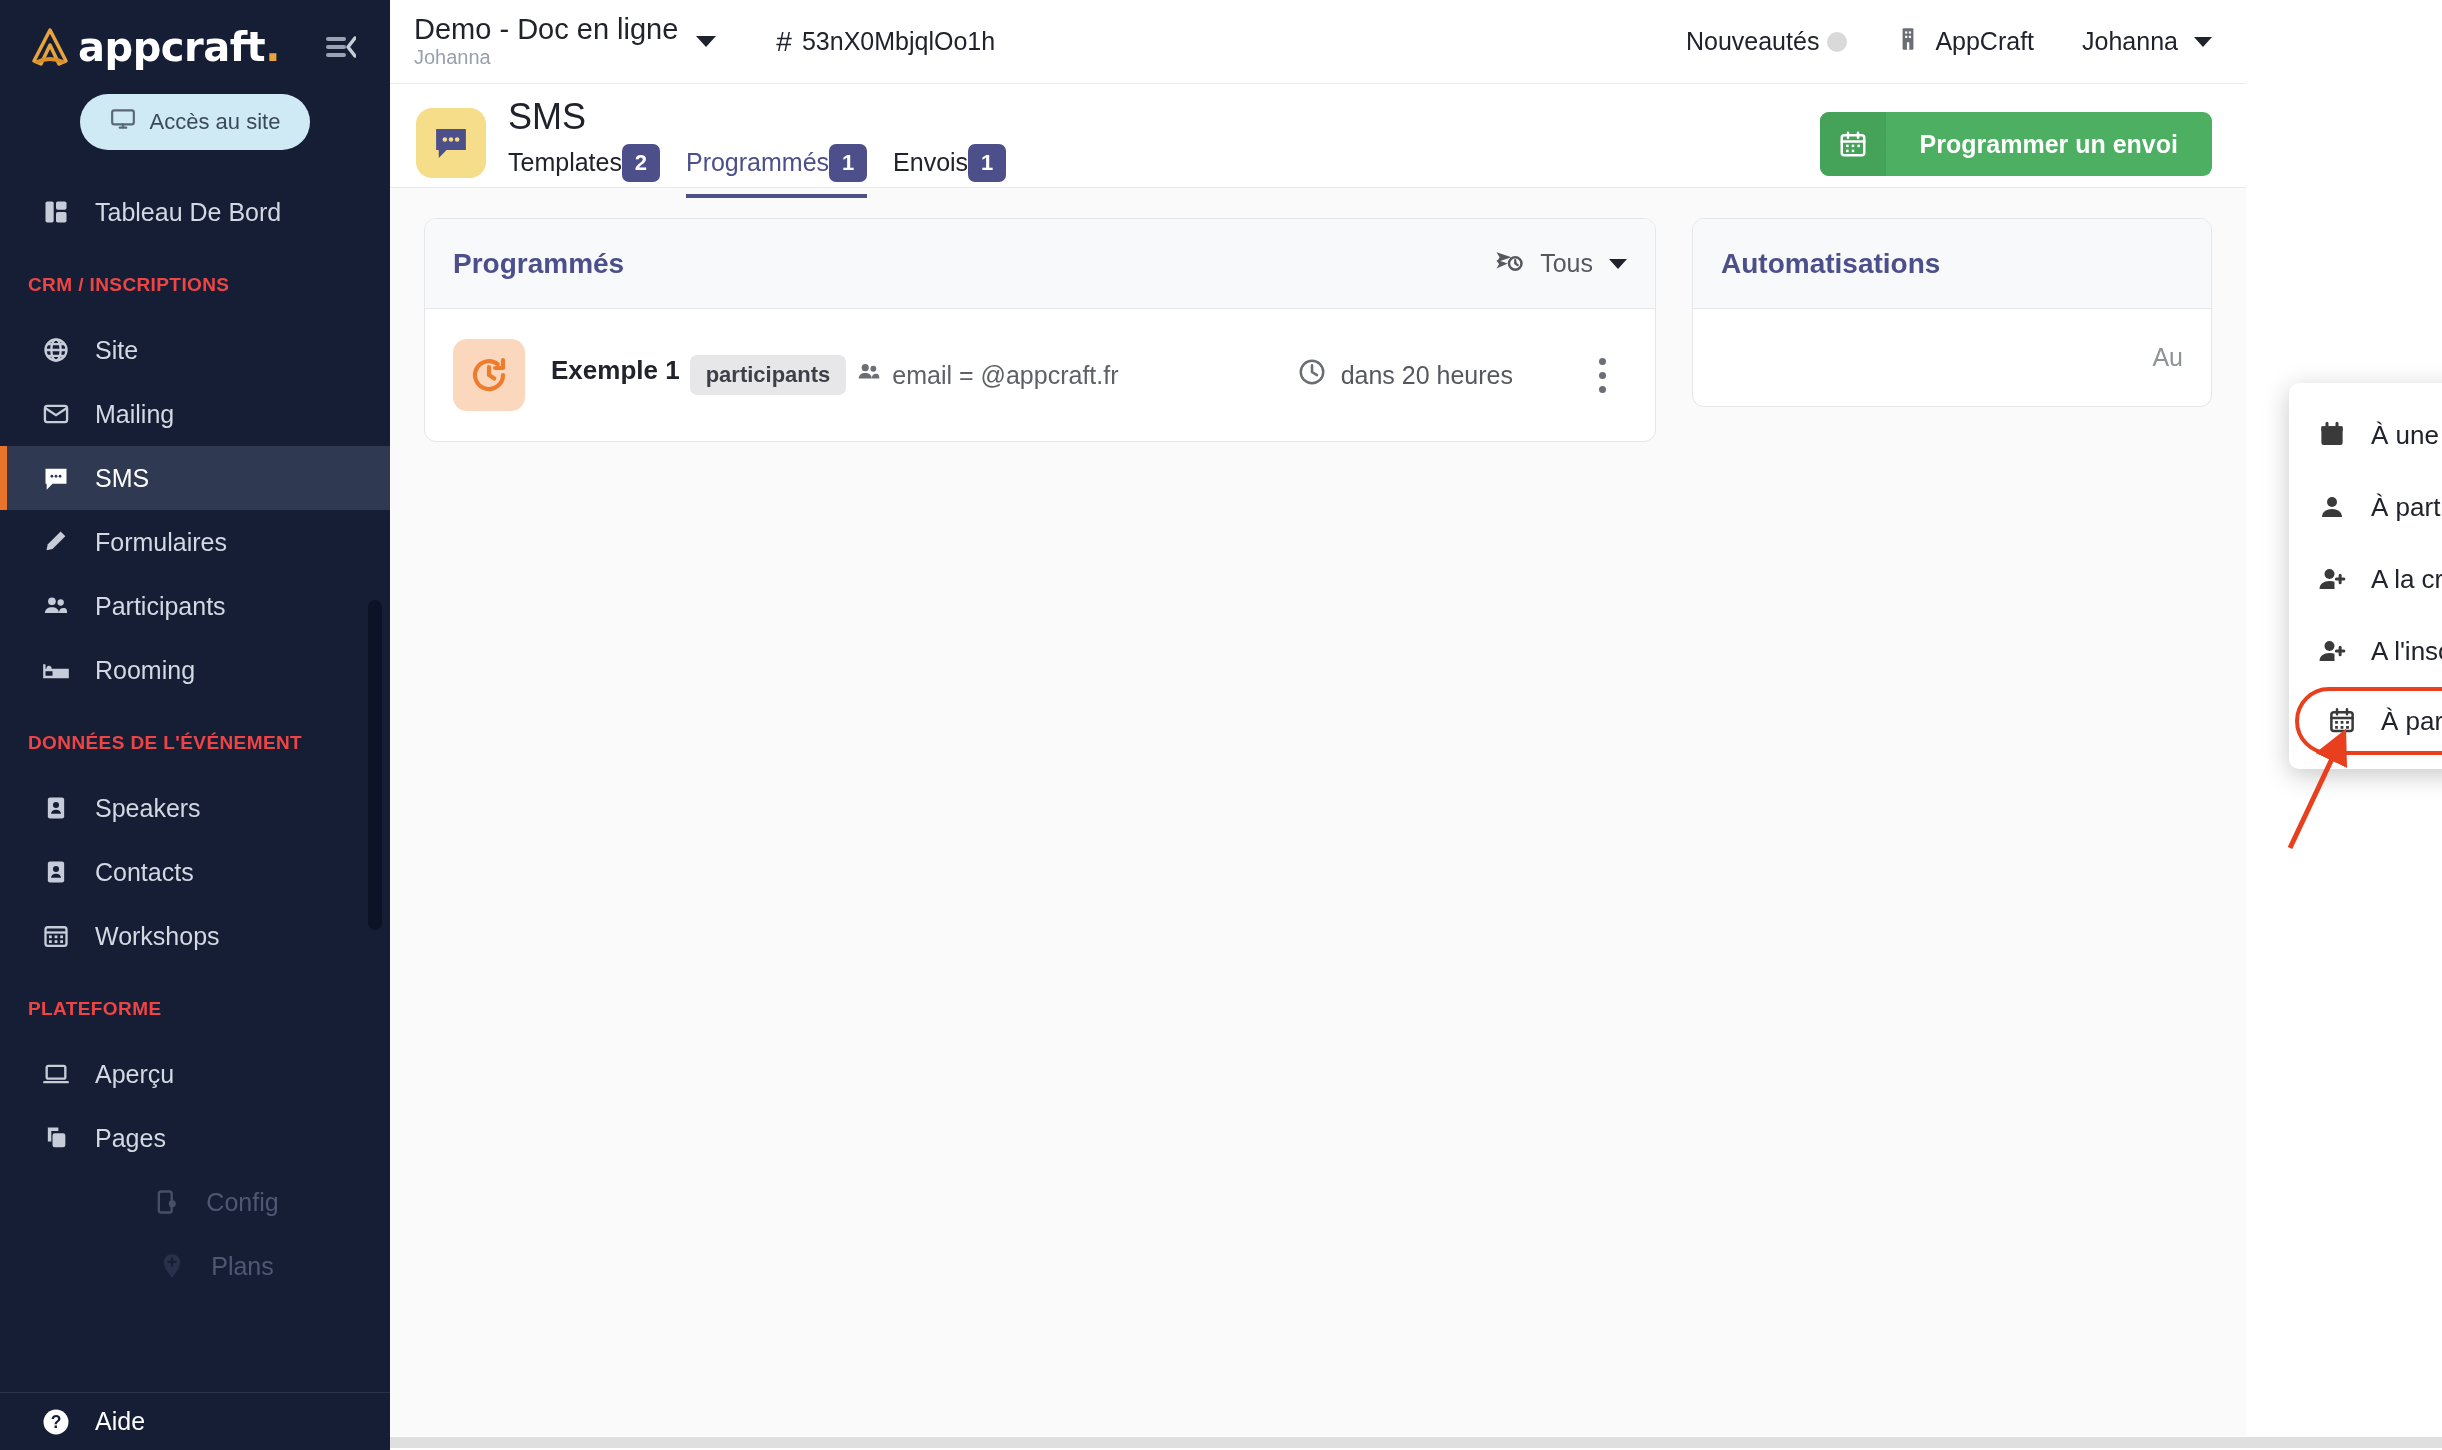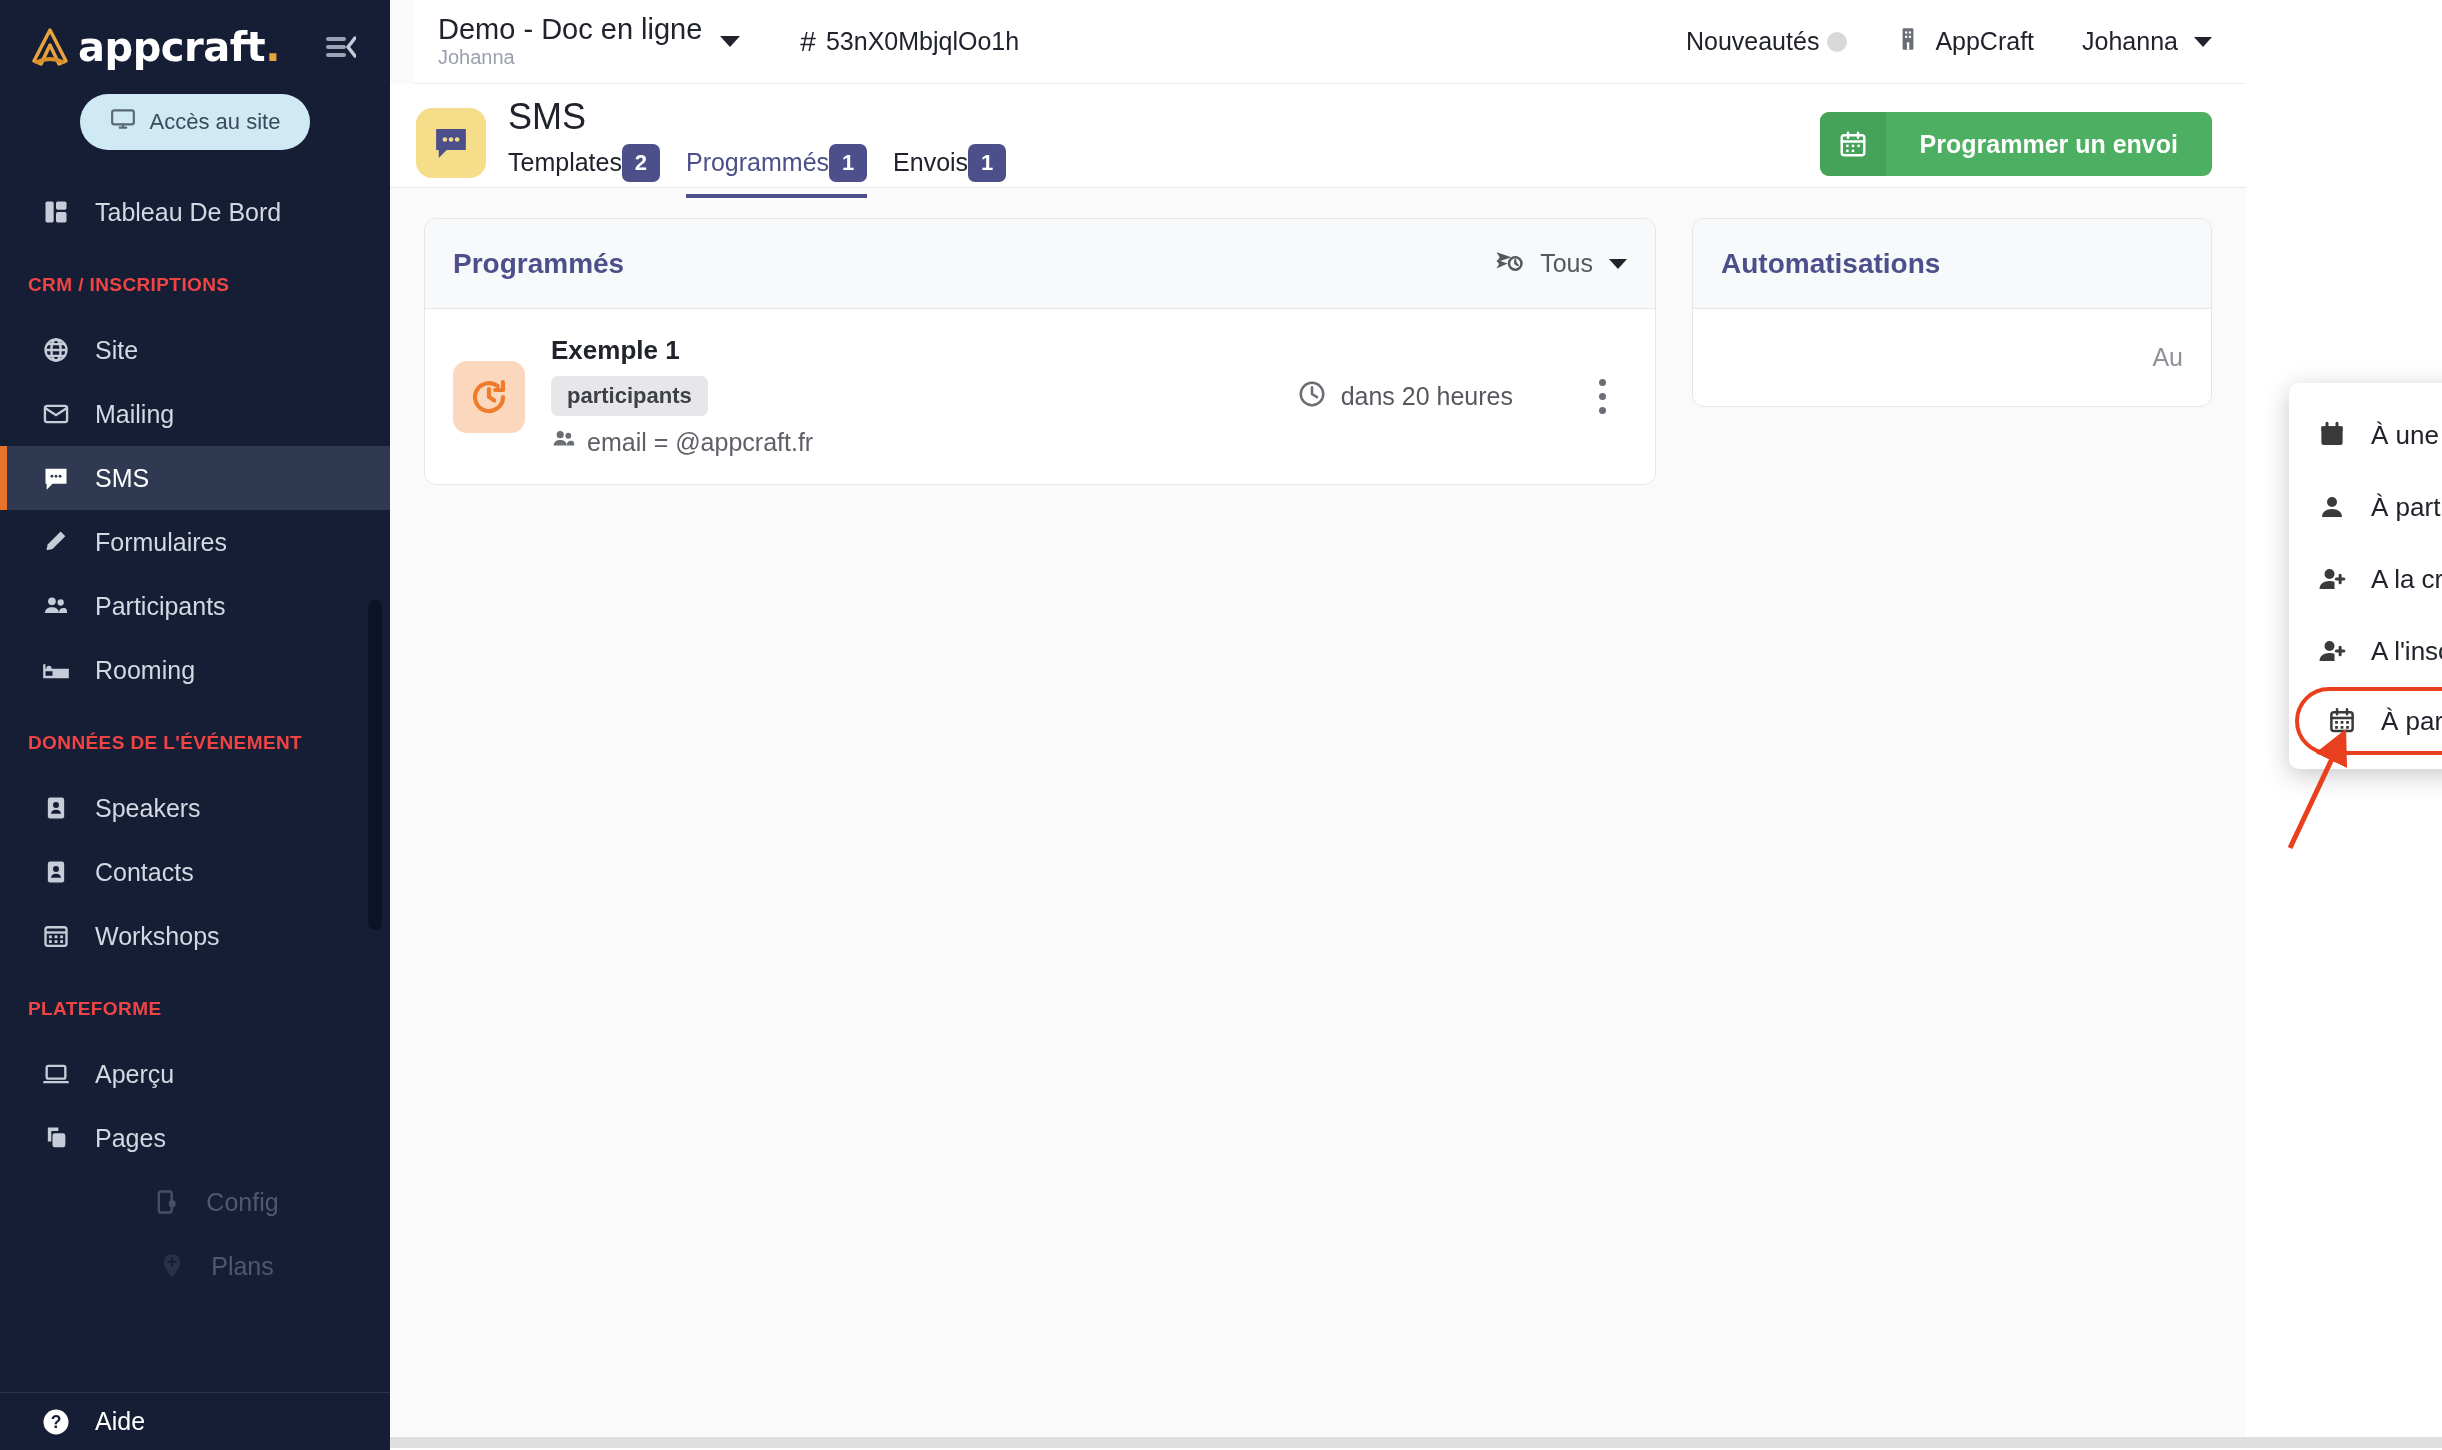--- a/index.html
+++ b/index.html
@@ -78,21 +78,21 @@
     border-top: 1px solid #2a3349;
     height: 58px; display: flex; align-items: center;
   }
   .sb-bottom .sb-item { height: 58px; border-left: 7px solid transparent; color: #ffffff; width: 100%; }
 
   
   .main { flex: 1; height: 1450px; background: #fafafa; position: relative; display: flex; flex-direction: column; }
 
   .topbar {
     height: 84px; background: #ffffff; border-bottom: 1px solid #ececec;
-    display: flex; align-items: center; padding: 0 34px 0 24px; flex: 0 0 84px; margin-left: 24px;
+    display: flex; align-items: center; padding: 0 34px 0 24px; flex: 0 0 84px;
   }
   .project {
     display: flex; align-items: center; gap: 18px; cursor: pointer;
   }
   .project-name { font-size: 29px; color: #20232b; line-height: 1.05; }
   .project-sub { font-size: 20px; color: #9aa0ab; margin-top: 2px; }
   .caret { width: 0; height: 0; border-left: 10px solid transparent; border-right: 10px solid transparent; border-top: 11px solid #20232b; }
   .caret.sm { border-left-width: 9px; border-right-width: 9px; border-top-width: 10px; }
   .proj-id {
     margin-left: 60px; display: flex; align-items: center; gap: 10px;
@@ -159,21 +159,21 @@
     font-size: 25px; color: #56585e; cursor: pointer;
   }
   .card-prog { width: 1232px; }
   .row {
     display: flex; align-items: center; padding: 26px 28px; gap: 26px; min-height: 132px;
   }
   .row-ico {
     width: 72px; height: 72px; border-radius: 14px; background: #fbd8bd;
     display: flex; align-items: center; justify-content: center; flex: 0 0 72px;
   }
-  .row-main { display: flex; flex-direction: column; gap: 10px; }
+  .row-main { display: flex; flex-direction: row; gap: 10px; }
   .row-title { font-size: 26px; font-weight: 700; color: #20232b; }
   .tag {
     background: #e7e7e9; color: #3d4047; border-radius: 7px;
     font-size: 22px; font-weight: 700; padding: 7px 16px; align-self: flex-start;
   }
   .row-filter { display: flex; align-items: center; gap: 10px; font-size: 25px; color: #5d6066; }
   .row-when {
     margin-left: auto; display: flex; align-items: center; gap: 14px;
     font-size: 25px; color: #56585e;
   }

